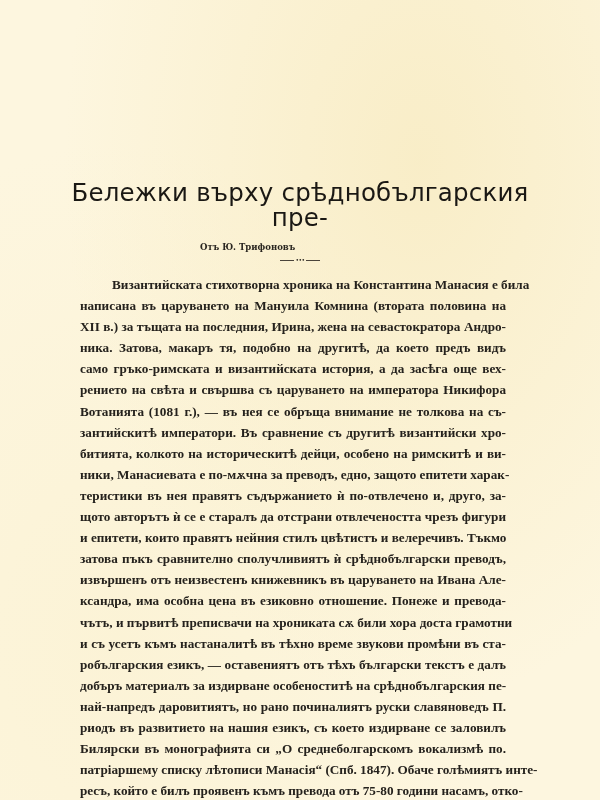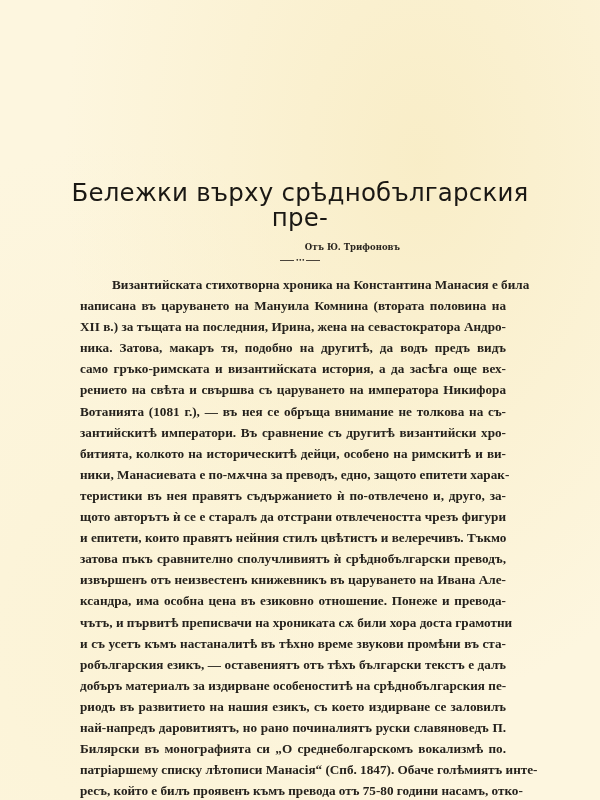--- a/index.html
+++ b/index.html
@@ -35,21 +35,21 @@
       margin: 0;
       line-height: 1;
     }
     .title.l1 { top: 165px; }
     .title.l2 { top: 193px; }
     .author {
       position: absolute;
       top: 226px;
       left: 200px;
       width: 200px;
-      text-align: right;
+      text-align: left;
       font-family: "DejaVu Serif", serif;
       font-size: 8.5px;
       font-weight: bold;
       color: #2a2620;
     }
     .ornament {
       position: absolute;
       top: 240px;
       left: 270px;
       width: 60px;
@@ -105,38 +105,38 @@
   <div class="ornament">
     <span class="rule"></span>
     <span class="dots">•••</span>
     <span class="rule"></span>
   </div>
 
   <div class="body-text">
     <span class="line indent">Византийската стихотворна хроника на Константина Манасия е била</span>
     <span class="line">написана въ царуването на Мануила Комнина (втората половина на</span>
     <span class="line">XII в.) за тъщата на последния, Ирина, жена на севастократора Андро-</span>
-    <span class="line">ника. Затова, макаръ тя, подобно на другитѣ, да водъ предъ видъ</span>
+    <span class="line">ника. Затова, макаръ тя, подобно на другитѣ, да което предъ видъ</span>
     <span class="line">само гръко-римската и византийската история, а да засѣга още вех-</span>
     <span class="line">рението на свѣта и свършва съ царуването на императора Никифора</span>
     <span class="line">Вотанията (1081 г.), — въ нея се обръща внимание не толкова на съ-</span>
     <span class="line">зантийскитѣ императори. Въ сравнение съ другитѣ византийски хро-</span>
     <span class="line">битията, колкото на историческитѣ дейци, особено на римскитѣ и ви-</span>
     <span class="line">ники, Манасиевата е по-мѫчна за преводъ, едно, защото епитети харак-</span>
     <span class="line">теристики въ нея правятъ съдържанието ѝ по-отвлечено и, друго, за-</span>
     <span class="line">щото авторътъ ѝ се е стаpалъ да отстрани отвлечеността чрезъ фигури</span>
     <span class="line">и епитети, които правятъ нейния стилъ цвѣтистъ и велеречивъ. Тъкмо</span>
     <span class="line">затова пъкъ сравнително сполучливиятъ ѝ срѣднобългарски преводъ,</span>
     <span class="line">извършенъ отъ неизвестенъ книжевникъ въ царуването на Ивана Але-</span>
     <span class="line">ксандра, има особна цена въ езиковно отношение. Понеже и превода-</span>
     <span class="line">чътъ, и първитѣ преписвачи на хрониката сѫ били хора доста грамотни</span>
     <span class="line">и съ усетъ къмъ настаналитѣ въ тѣхно време звукови промѣни въ ста-</span>
     <span class="line">робългарския езикъ, — оставениятъ отъ тѣхъ български текстъ е далъ</span>
     <span class="line">добъръ материалъ за издирване особеноститѣ на срѣднобългарския пе-</span>
+    <span class="line">най-напредъ даровитиятъ, но рано починалиятъ руски славяноведъ П.</span>
     <span class="line">риодъ въ развитието на нашия езикъ, съ което издирване се заловилъ</span>
-    <span class="line">най-напредъ даровитиятъ, но рано починалиятъ руски славяноведъ П.</span>
     <span class="line">Билярски въ монографията си „О среднеболгарскомъ вокализмѣ по.</span>
     <span class="line">патріаршему списку лѣтописи Манасія“ (Спб. 1847). Обаче голѣмиятъ инте-</span>
     <span class="line">ресъ, който е билъ проявенъ къмъ превода отъ 75-80 години насамъ, отко-</span>
 
   </div>
 
 </div>
 
 </body></html>

